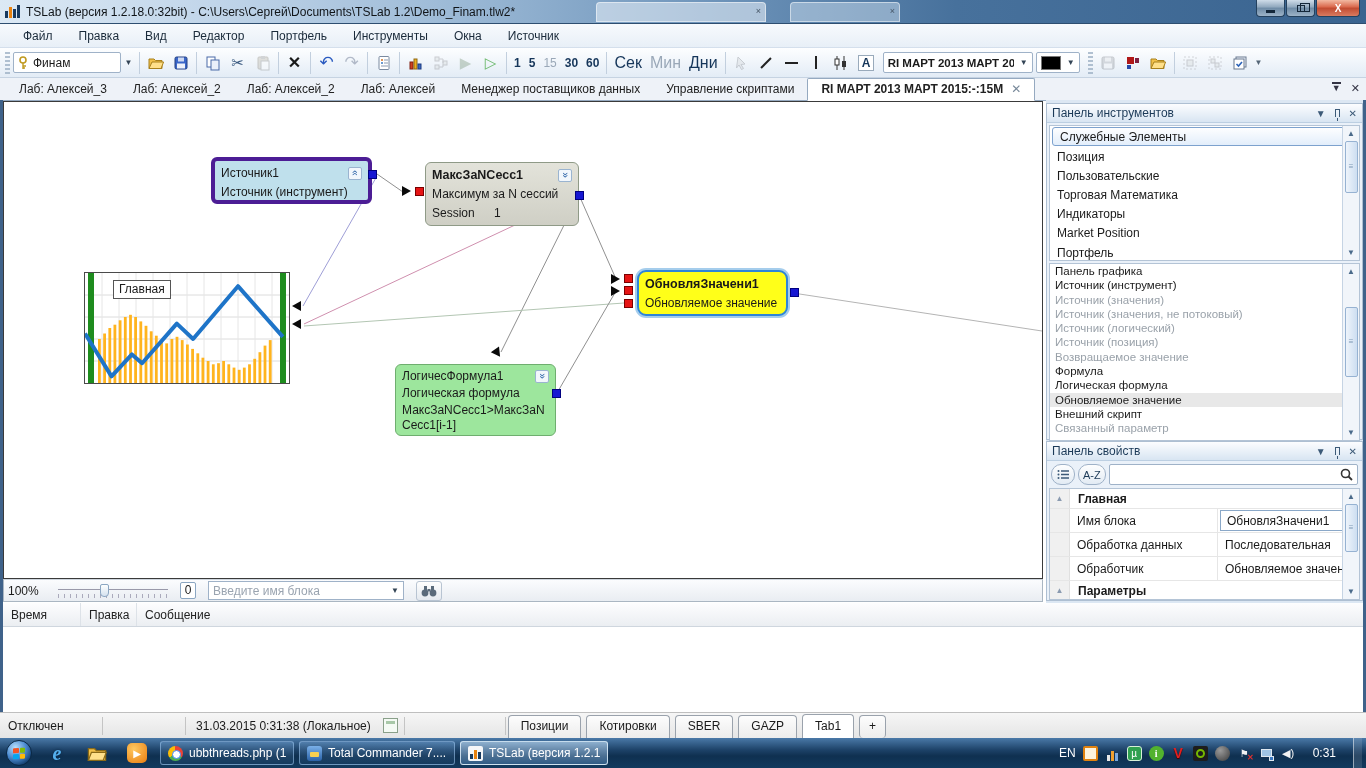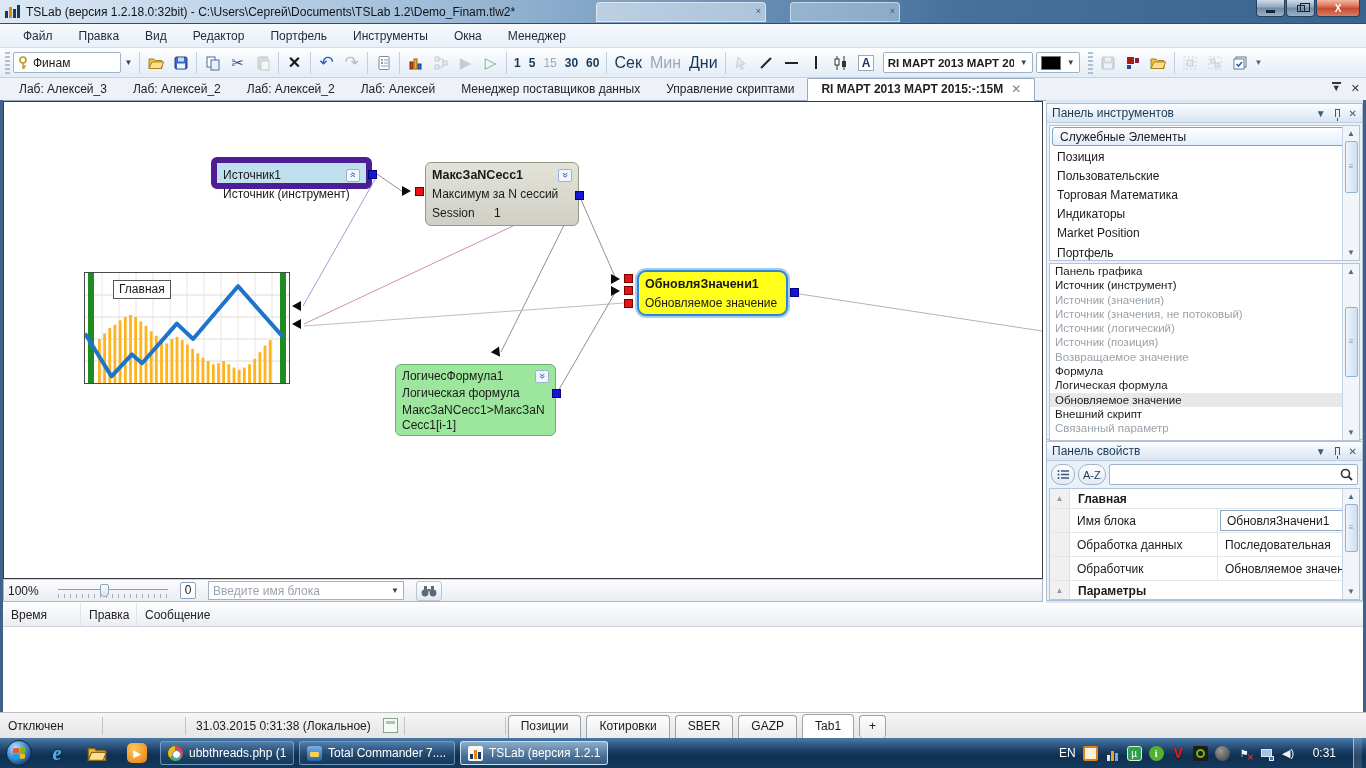--- a/index.html
+++ b/index.html
@@ -60,21 +60,21 @@
   .frame-r{position:absolute;right:0;top:100px;width:3px;height:638px;background:#3f628a}
 
   
   .canvas{position:absolute;left:3px;top:101px;width:1040px;height:478px;background:#fff;border:1px solid #3a3a3a;overflow:hidden}
   .conn-svg{position:absolute;left:0;top:0;width:100%;height:100%}
   .blk{position:absolute;border-radius:6px;padding:3px 6px;line-height:1.55}
   .blk .btitle{display:flex;justify-content:space-between;align-items:center}
   .chevbtn{width:14px;height:13px;background:#f2f7fc;border:1px solid #9ab4d0;border-radius:2px;color:#2f66a8;font-size:10px;line-height:10px;text-align:center}
   .chevbtn span{display:inline-block;transform:rotate(90deg)}
   .chevbtn.up span{transform:rotate(-90deg)}
-  .blk-source{left:207px;top:55px;width:161px;height:32px;background:#bfe0ec;border:6px solid #4c1d95}
+  .blk-source{left:207px;top:55px;width:161px;height:47px;background:#bfe0ec;border:4px solid #4c1d95}
   .blk-max{left:421px;top:60px;width:154px;height:64px;background:linear-gradient(#e3e3da,#cfcfc5);border:1px solid #8f9a87}
   .blk-max .btitle b{font-size:12.5px}
   .blk-upd{left:633px;top:168px;width:151px;height:46px;background:#ffff19;border:2px solid #2e85d8;box-shadow:0 0 0 2px #a5cdec;border-radius:9px}
   .blk-upd b{font-size:12.5px}
   .blk-logic{left:391px;top:262px;width:161px;height:72px;background:#9de69d;border:1px solid #6fae6f;line-height:1.4}
   .blk-logic .formula{word-break:break-all;line-height:1.25;margin-top:1px}
   .param-row{display:flex}
   .param-row .pl{width:62px}
   .port{position:absolute;width:9px;height:9px}
   .port.out{background:#1616d2;border:1px solid #000080}
@@ -223,21 +223,21 @@
   </div>
 
   <div class="menubar">
     <div class="menu-item">Файл</div>
     <div class="menu-item">Правка</div>
     <div class="menu-item">Вид</div>
     <div class="menu-item">Редактор</div>
     <div class="menu-item">Портфель</div>
     <div class="menu-item">Инструменты</div>
     <div class="menu-item">Окна</div>
-    <div class="menu-item">Менеджер</div>
+    <div class="menu-item">Источник</div>
   </div>
 
   <div class="toolbar">
     <div class="grip"></div>
     <div class="combo" style="width:108px">
       <svg class="key-ic" viewBox="0 0 10 14">
           <circle cx="5" cy="4" r="3" fill="none" stroke="#c09a20" stroke-width="1.6"></circle>
           <path d="M5 7 V13 M5 10 h3 M5 12 h2" stroke="#c09a20" stroke-width="1.4" fill="none"></path>
         </svg>
       <span>Финам</span>

